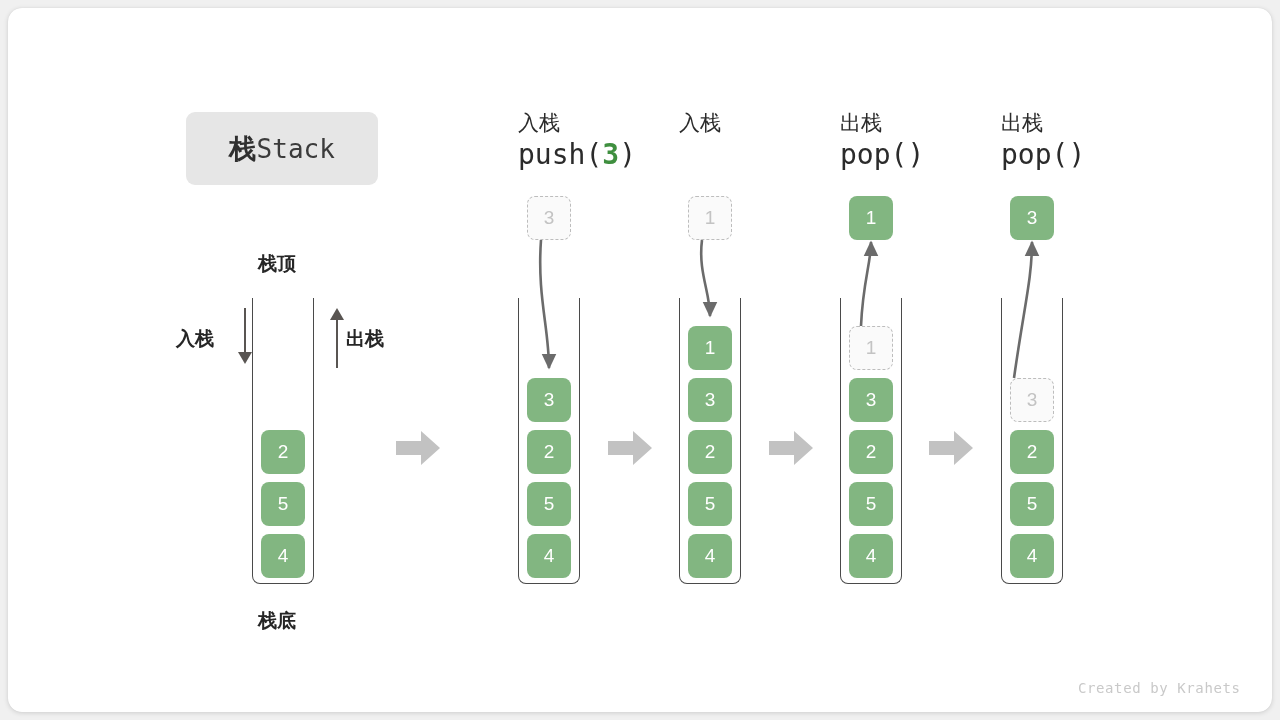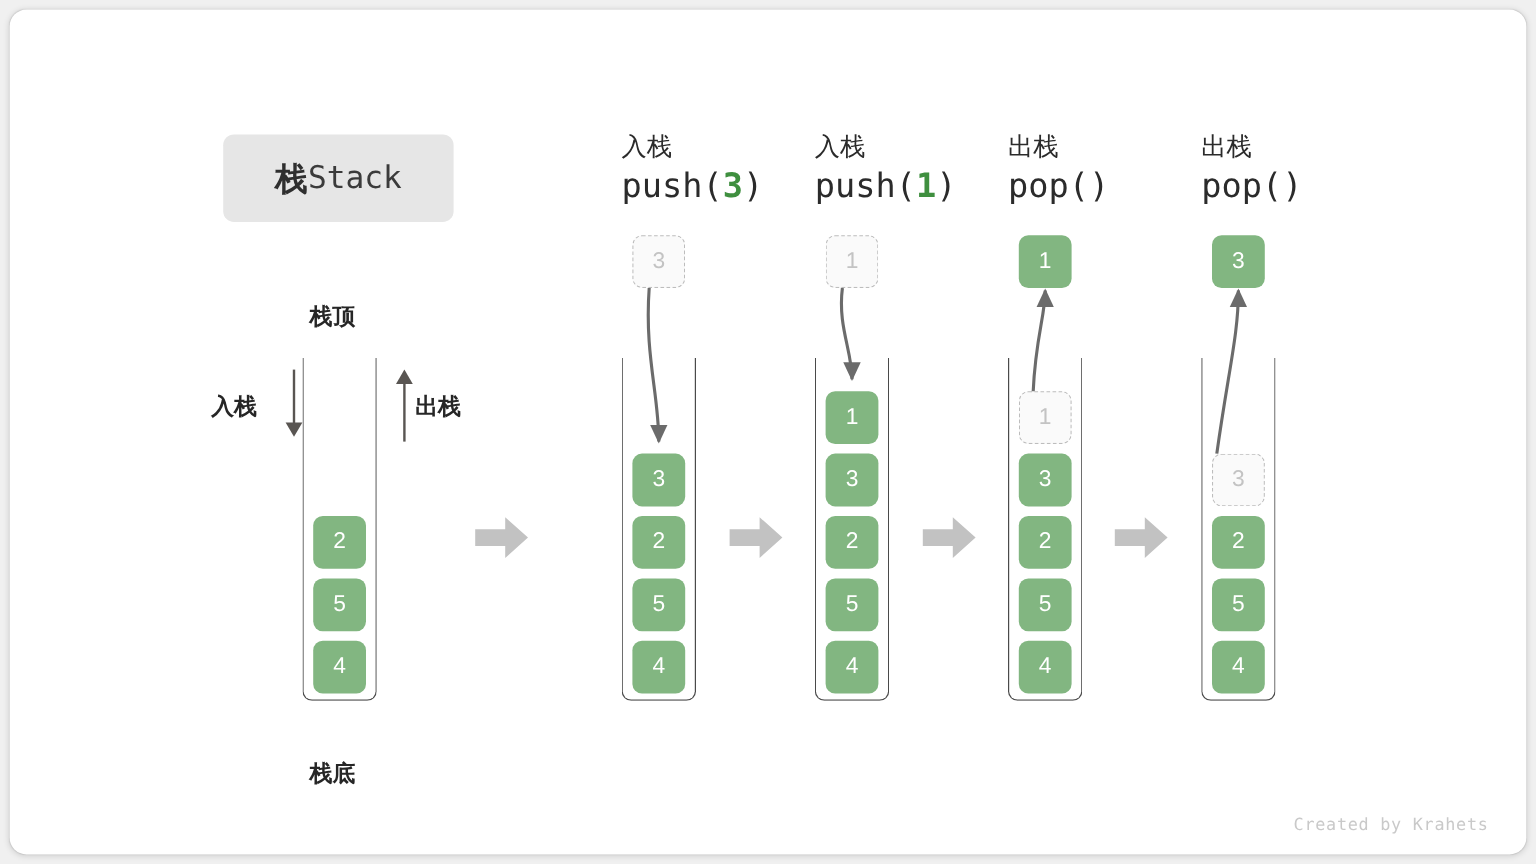--- a/index.html
+++ b/index.html
@@ -37,21 +37,21 @@
     font-family: "DejaVu Sans Mono", "Liberation Mono", monospace;
     font-size: 26px; color: #3b3b3b; 
   }
 
   
   .cn-label {
     font-size: 19px; font-weight: bold; color: #262626;
     white-space: nowrap;
   }
   #label-top  { left: 250px; top: 243px; }
-  #label-bottom { left: 250px; top: 624px; }
+  #label-bottom { left: 250px; top: 600px; }
 
   #label-push-side { left: 168px; top: 318px; }
   #label-pop-side  { left: 338px; top: 318px; }
 
   
   .vline { background: #595552; }
   #push-arrow-shaft { left: 236px; top: 300px; width: 2px; height: 48px; }
   #push-arrow-head {
     left: 230px; top: 344px;
     width: 0; height: 0;
@@ -170,21 +170,20 @@
       <svg class="abs motion" width="120" height="230" style="left: 481px; top: 228px;">
         <defs>
           <marker id="ah-push-3" markerWidth="7" markerHeight="7" refX="5.4" refY="3.2" orient="auto" markerUnits="strokeWidth">
             <path d="M0,0.4 L6,3.2 L0,6 z" fill="#6b6b6b"></path>
           </marker>
         </defs>
         <path d="M52,4 C48,59.4 60,92.39999999999999 60,132" fill="none" stroke="#6b6b6b" stroke-width="2.6" marker-end="url(#ah-push-3)"></path>
       </svg>
       <div class="col-header" style="left: 671px; top: 100px;">
         <div class="op-cn">入栈</div>
-        <div class="op-code"><span>push(</span><span class="arg">1</span><span>)</span></div>
       </div>
       <div class="u-container" style="left: 671px; top: 290px; height: 286px;"></div>
       <div class="cell filled" style="left: 680px; top: 318px; background: rgb(130, 182, 129); color: rgb(255, 255, 255);">1</div>
       <div class="cell filled" style="left: 680px; top: 370px; background: rgb(130, 182, 129); color: rgb(255, 255, 255);">3</div>
       <div class="cell filled" style="left: 680px; top: 422px; background: rgb(130, 182, 129); color: rgb(255, 255, 255);">2</div>
       <div class="cell filled" style="left: 680px; top: 474px; background: rgb(130, 182, 129); color: rgb(255, 255, 255);">5</div>
       <div class="cell filled" style="left: 680px; top: 526px; background: rgb(130, 182, 129); color: rgb(255, 255, 255);">4</div>
       <div class="cell ghost" style="left: 680px; top: 188px;">1</div>
       <svg class="abs motion" width="120" height="230" style="left: 642px; top: 228px;">
         <defs>

